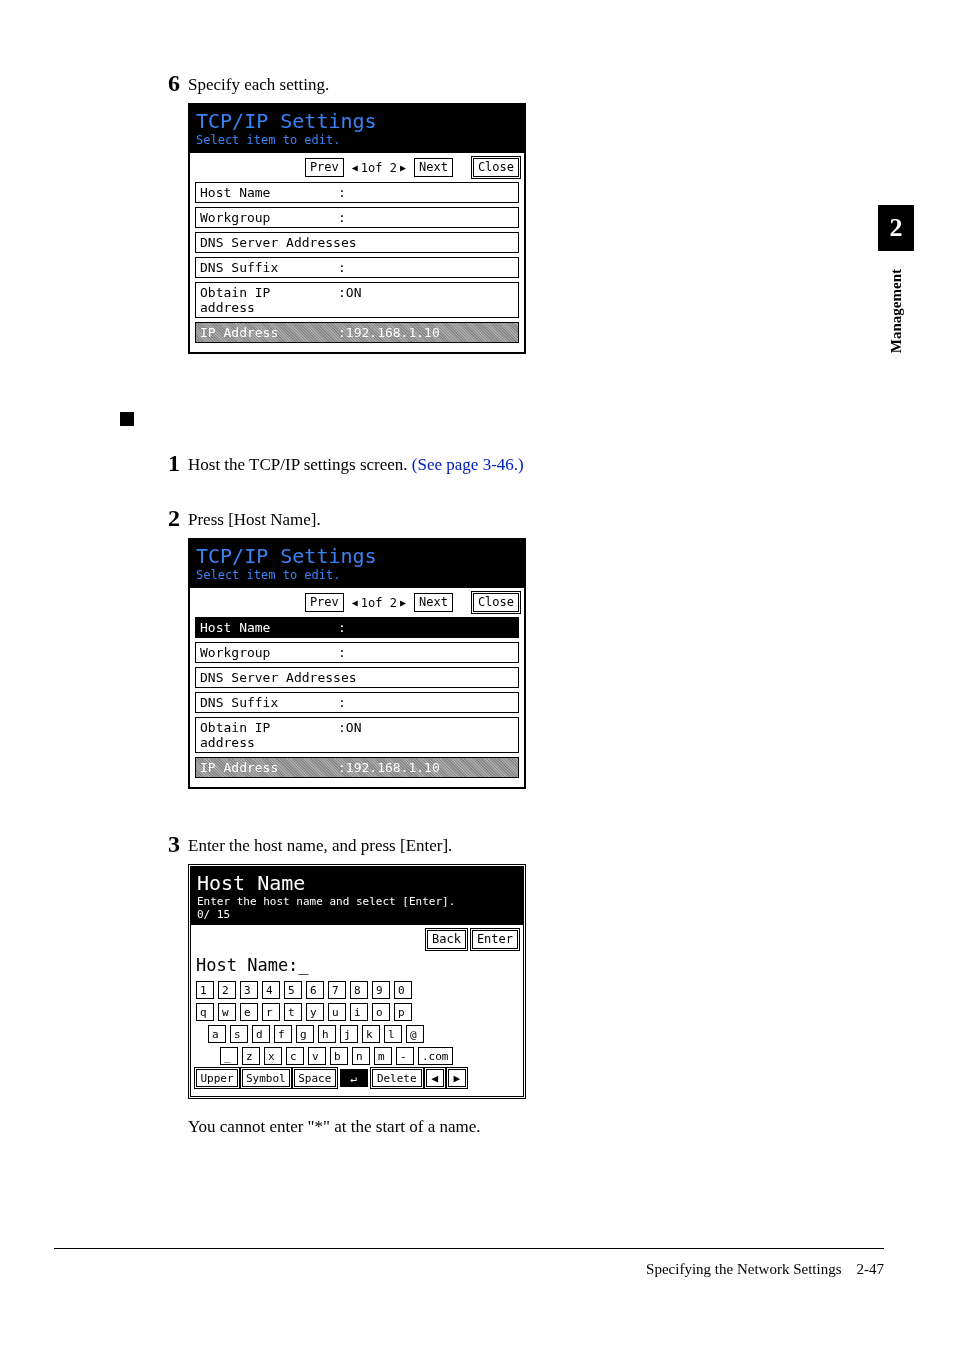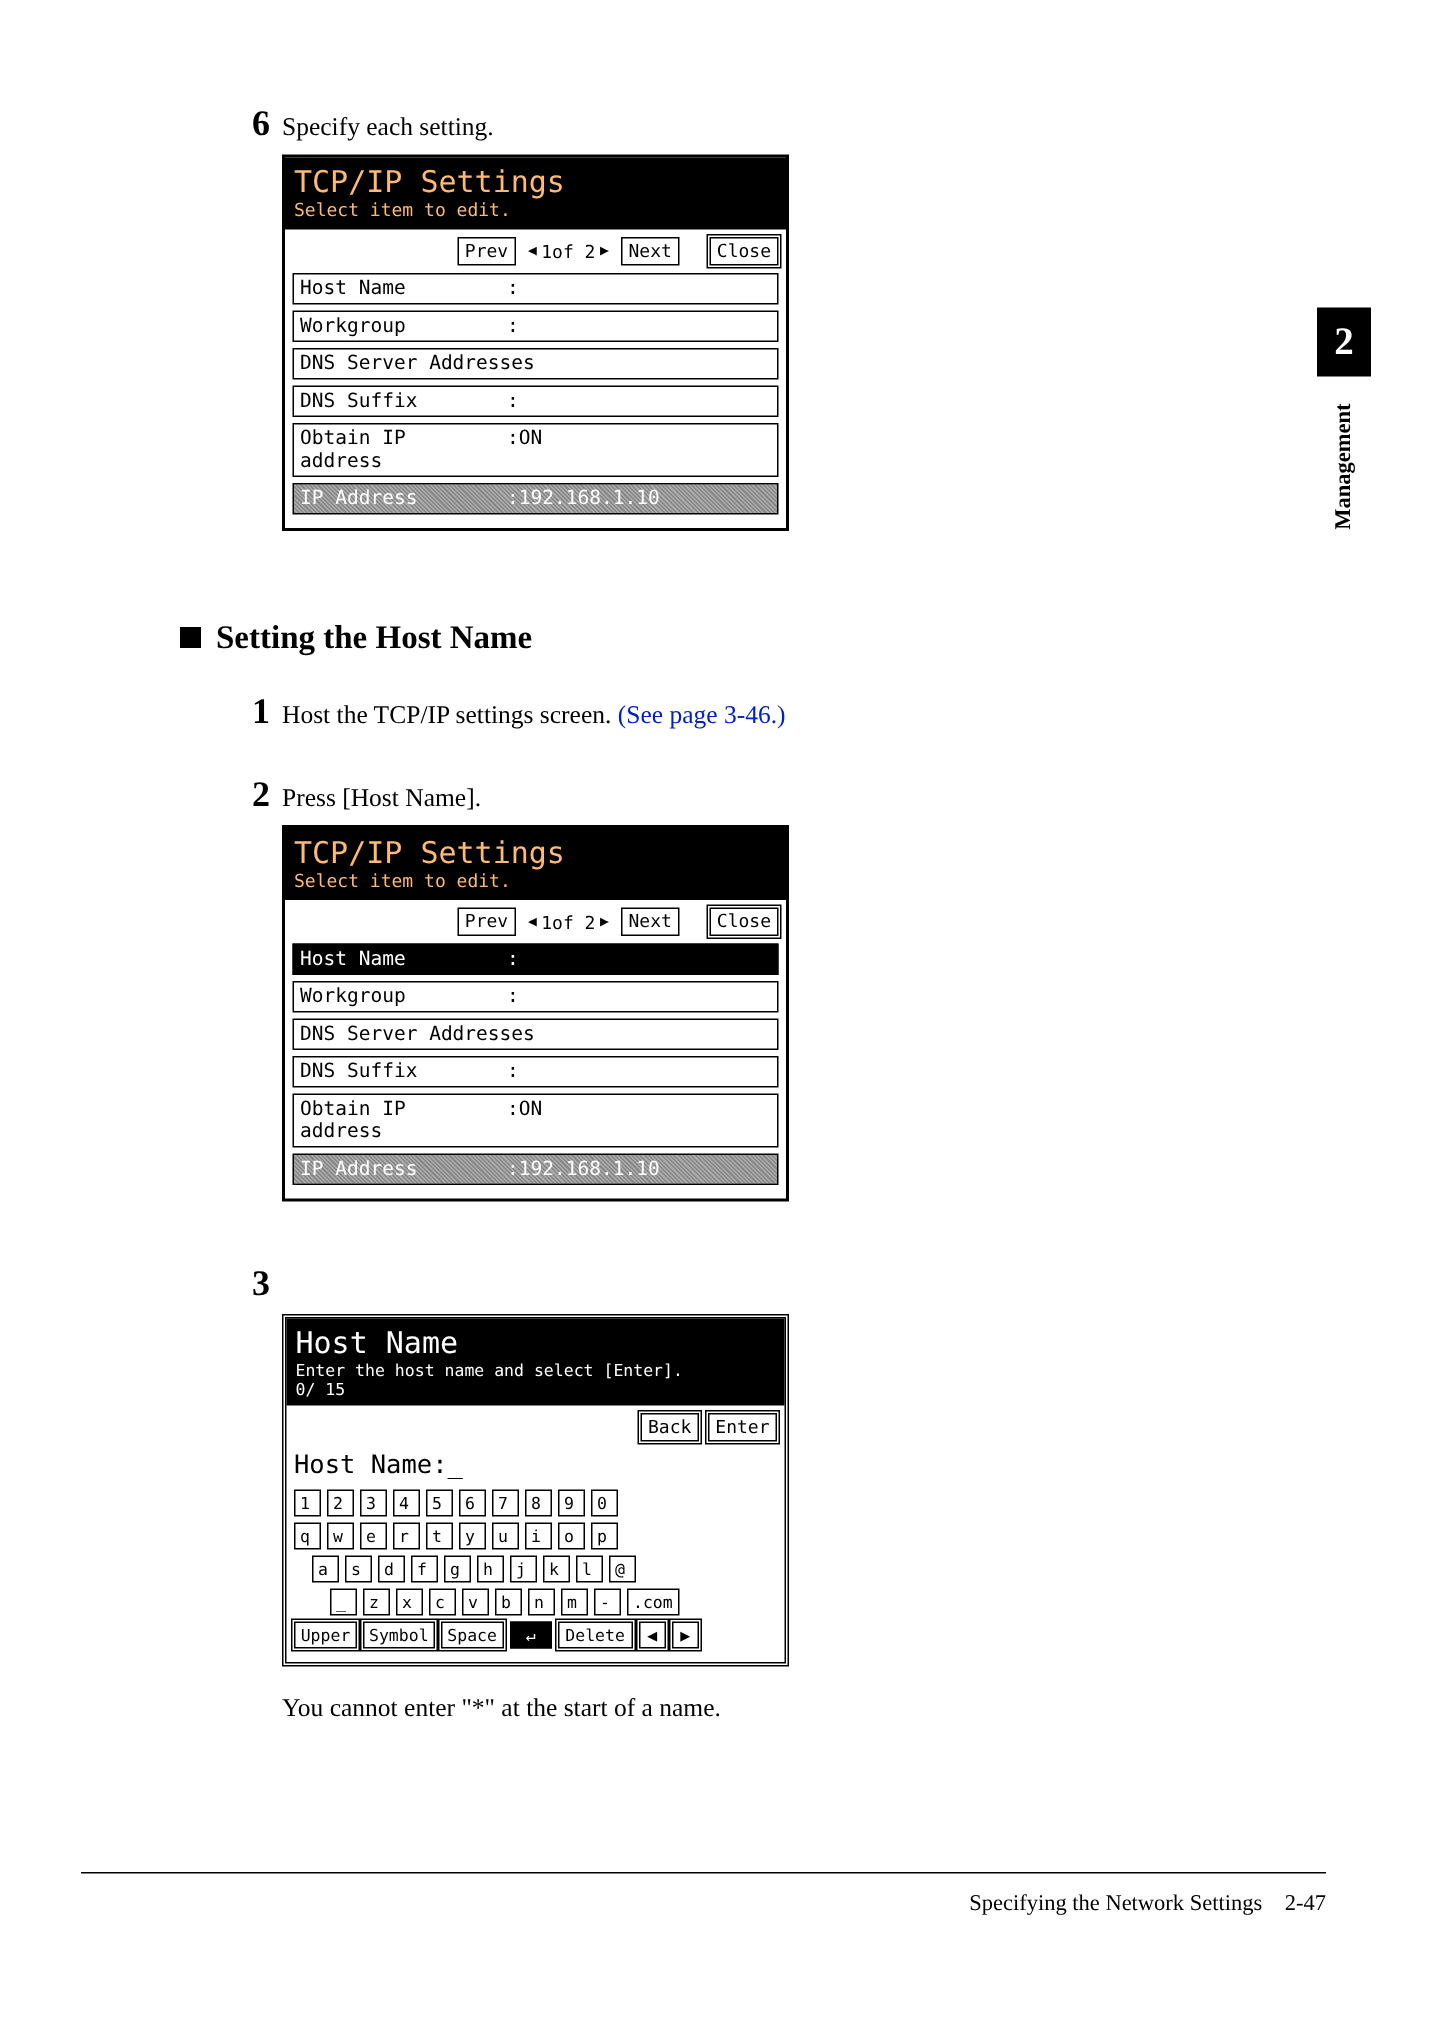--- a/index.html
+++ b/index.html
@@ -86,21 +86,21 @@
   .lcd {
     width: 100%;
     border: 2px solid #000;
     background: #fff;
     font-family: "Lucida Console", Consolas, monospace;
     font-size: 14px;
     box-sizing: border-box;
   }
   .lcd-header {
     background: #000;
-    color: #fdba74;
+    color: #3b82f6;
     padding: 4px 6px 6px 6px;
   }
   .lcd-header .title {
     font-size: 20px;
   }
   .lcd-header .sub {
     font-size: 12px;
   }
   .lcd-body {
     padding: 5px;
@@ -275,21 +275,20 @@
               <span>:192.168.1.10</span>
             </div>
           </div>
       </div>
     </div>
   </div>
 
   <div style="height:40px"></div>
   <div class="section-row">
     <div class="bullet"></div>
-    <div class="section-title">Setting the Host Name</div>
   </div>
 
   <div style="height:24px"></div>
   <div class="step-row">
     <div class="step-num">1</div>
     <div class="step-text">
       <span>Host the TCP/IP settings screen. </span><span class="link">(See page 3-46.)</span>
     </div>
   </div>
 
@@ -342,20 +341,21 @@
               <span>:192.168.1.10</span>
             </div>
           </div>
       </div>
     </div>
   </div>
 
   <div style="height:24px"></div>
   <div class="step-row">
     <div class="step-num">3</div>
+    <div class="step-text">Enter the host name, and press [Enter].</div>
   </div>
 
   <div class="lcd-wrap">
     <div class="lcd-small">
       <div class="lcd-header">
         <div class="title">Host Name</div>
         <div class="sub">Enter the host name and select [Enter].</div>
         <div class="counter">0/ 15</div>
       </div>
       <div class="body">

